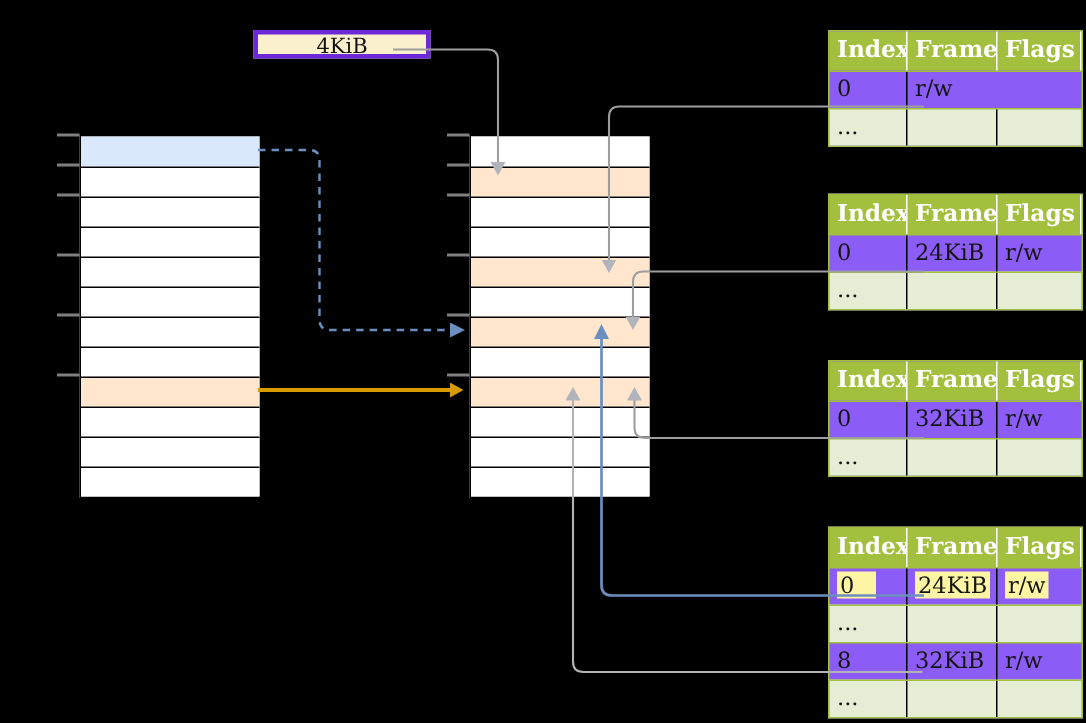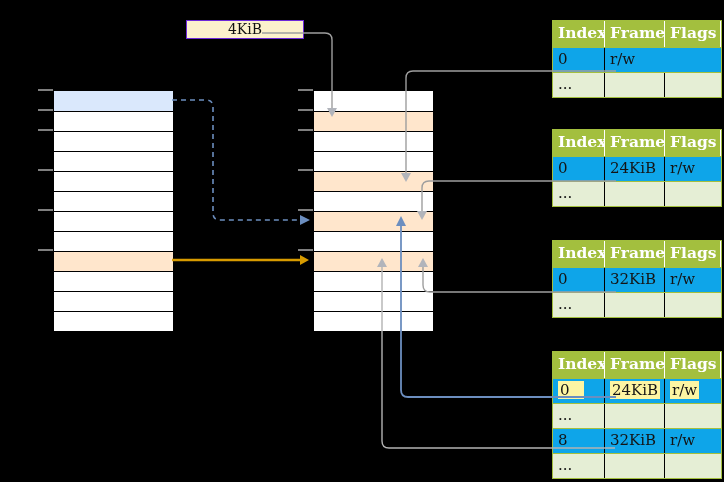--- a/index.html
+++ b/index.html
@@ -3,42 +3,42 @@
 <meta charset="utf-8">
 <style>
   html,body{margin:0;padding:0;background:#000;}
   #stage{
     position:relative;width:724px;height:482px;background:#000;overflow:hidden;
     font-family:"DejaVu Serif","Liberation Serif",serif;
   }
 
   
   .notebox{
-    position:absolute;left:186px;top:20px;width:118px;height:19px;
-    background:#fcf1cd;border:1px solid #6d28d9;box-sizing:border-box;
+    position:absolute;left:169px;top:20px;width:118px;height:19px;
+    background:#fcf1cd;border:3px solid #6d28d9;box-sizing:border-box;
     text-align:center;line-height:17px;font-size:14px;color:#111;
   }
 
   
   .memcol{
     position:absolute;top:90px;width:119px;height:240px;
     background:#fff;border:1.5px solid #000;box-sizing:content-box;
   }
   .memcol-left{left:53px;}
   .memcol-mid{left:313px;}
   .memrow{height:20px;box-sizing:border-box;}
   .memrow + .memrow{border-top:1.5px solid #000;}
   .memrow.white{background:#ffffff;}
   .memrow.blue{background:#dae8fc;}
   .memrow.orange{background:#ffe6cc;}
   .tick{position:absolute;width:15px;height:2px;background:#7f7f7f;}
 
   
   .ptable{
-    position:absolute;left:552px;width:170px;background:#0ea5e9;
+    position:absolute;left:552px;width:170px;background:#8b5cf6;
     border:1.5px solid #a3bf3e;box-sizing:border-box;
   }
   .prow{display:grid;grid-template-columns:52px 60px 1fr;}
   .prow.head{height:26px;background:#a3bf3e;}
   .prow.body{height:25px;border-top:1.5px solid #a3bf3e;box-sizing:border-box;}
   .prow.body.green{background:#e5eed5;}
   .pcell{
     padding:2px 0 0 5px;font-size:15px;color:#141414;
     border-right:1px solid #000;box-sizing:border-box;overflow:hidden;white-space:nowrap;
   }

